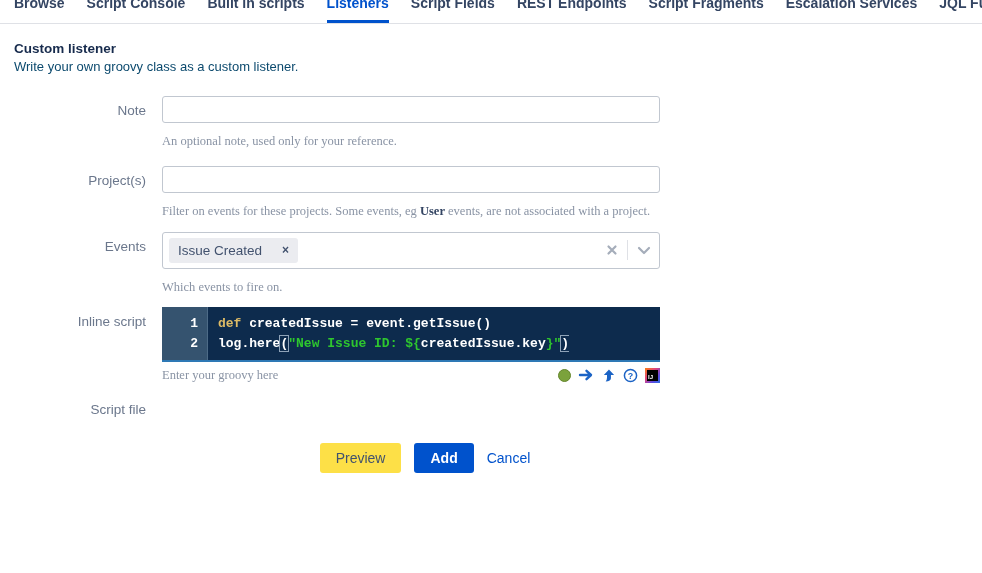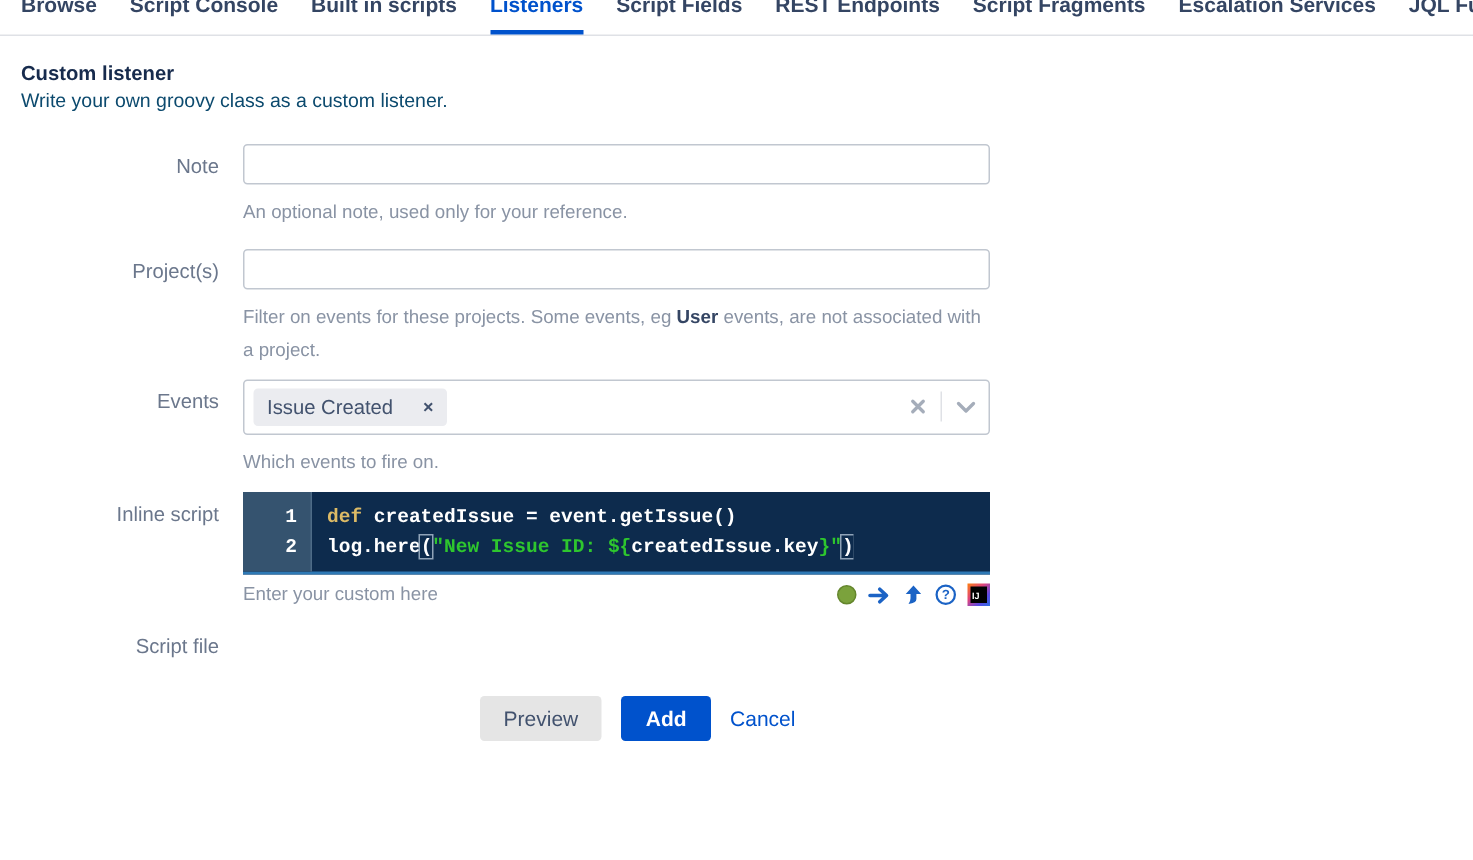--- a/index.html
+++ b/index.html
@@ -19,21 +19,21 @@
   .page-sub { font-size:13px; color:#0c4a6e; margin-bottom:22px; }
 
   .form-row { display:flex; }
   .label-col { width:148px; padding-right:16px; text-align:right; color:#6b778c;
     font-size:13.5px; padding-top:7px; flex:none; }
   .field-col { width:498px; flex:none; }
 
   input.text { width:498px; height:27px; border:1px solid #c1c7d0; border-radius:3px;
     padding:0 8px; font-size:14px; color:#344563; font-family:"Liberation Sans",sans-serif; }
   input.text::placeholder { color:#a5adba; }
-  .help { font-size:12.5px; color:#8993a4; margin-top:8px; line-height:1.7; }
+  .help { font-size:12.5px; color:#8993a4; margin-top:8px; line-height:1.7;font-family:Liberation Serif, serif; }
   .help b { color:#344563; }
   .spacer-sm { height:14px; } .spacer-xs { height:9px; }
 
   
   .multiselect { width:498px; height:37px; border:1px solid #c1c7d0; border-radius:3px;
     display:flex; align-items:center; padding:0 8px 0 6px; }
   .chip { background:#ebecf0; border-radius:3px; padding:5px 9px; font-size:13.5px;
     color:#42526e; display:flex; align-items:center; gap:20px; }
   .chip .x { font-weight:700; font-size:12px; color:#42526e; cursor:pointer; }
   .ms-right { margin-left:auto; display:flex; align-items:center; gap:9px; }
@@ -64,21 +64,21 @@
     font-size:6px; font-weight:700; display:flex; align-items:flex-end; padding:1px;
     letter-spacing:0; line-height:1; }
 
   .sf-line { display:flex; align-items:center; gap:8px; }
 
   
   .actions { margin:26px 0 0 162px; width:498px; display:flex; justify-content:center;
     align-items:center; gap:13px; }
   .btn { font-size:14px; border:none; border-radius:3px; padding:7px 16px;
     cursor:pointer; font-family:"Liberation Sans",sans-serif; }
-  .btn-default { background:#e5e5e5; color:#42526e; }
+  .btn-default { background:#fde047; color:#42526e; }
   .btn-primary { background:#0052cc; color:#fff; font-weight:700; }
   .link { color:#0052cc; font-size:14px; text-decoration:none; cursor:pointer; }
 </style>
 </head>
 <body>
 
 <div class="tabbar">
   <span class="tab">Browse</span>
   <span class="tab">Script Console</span>
   <span class="tab">Built in scripts</span>
@@ -144,21 +144,21 @@
     <div class="label-col">Inline script</div>
     <div class="field-col">
       <div class="editor">
         <div class="gutter">
             <div>1</div>
             <div>2</div>
           </div>
         <div class="codearea"><div><span class="tok-kw">def</span><span class="tok-pl"> createdIssue = event.getIssue()</span></div><div><span class="tok-pl">log.here</span><span class="tok-pl tok-m">(</span><span class="tok-str">"New Issue ID: ${</span><span class="tok-pl">createdIssue.key</span><span class="tok-str">}"</span><span class="tok-pl tok-m">)</span></div></div>
       </div>
       <div class="editor-foot">
-        <div class="help">Enter your custom here</div>
+        <div class="help">Enter your groovy here</div>
         <div class="foot-icons">
           <span class="dot"></span>
           <span class="icon-btn">
             <svg width="16" height="14" viewBox="0 0 16 14">
                 <path d="M2 7 H12 M8.5 2.8 L13 7 L8.5 11.2" fill="none" stroke="#1b63c5" stroke-width="2.4" stroke-linecap="round" stroke-linejoin="round"></path>
               </svg>
           </span>
           <span class="icon-btn">
             <svg width="15" height="15" viewBox="0 0 16 16">
                 <path d="M8.5 1.5 L14 7.5 L10.6 7.5 L10.6 11 Q10.6 14 5 14.5 Q6.4 12.6 6.4 10.5 L6.4 7.5 L3 7.5 Z" fill="#1b63c5"></path>

